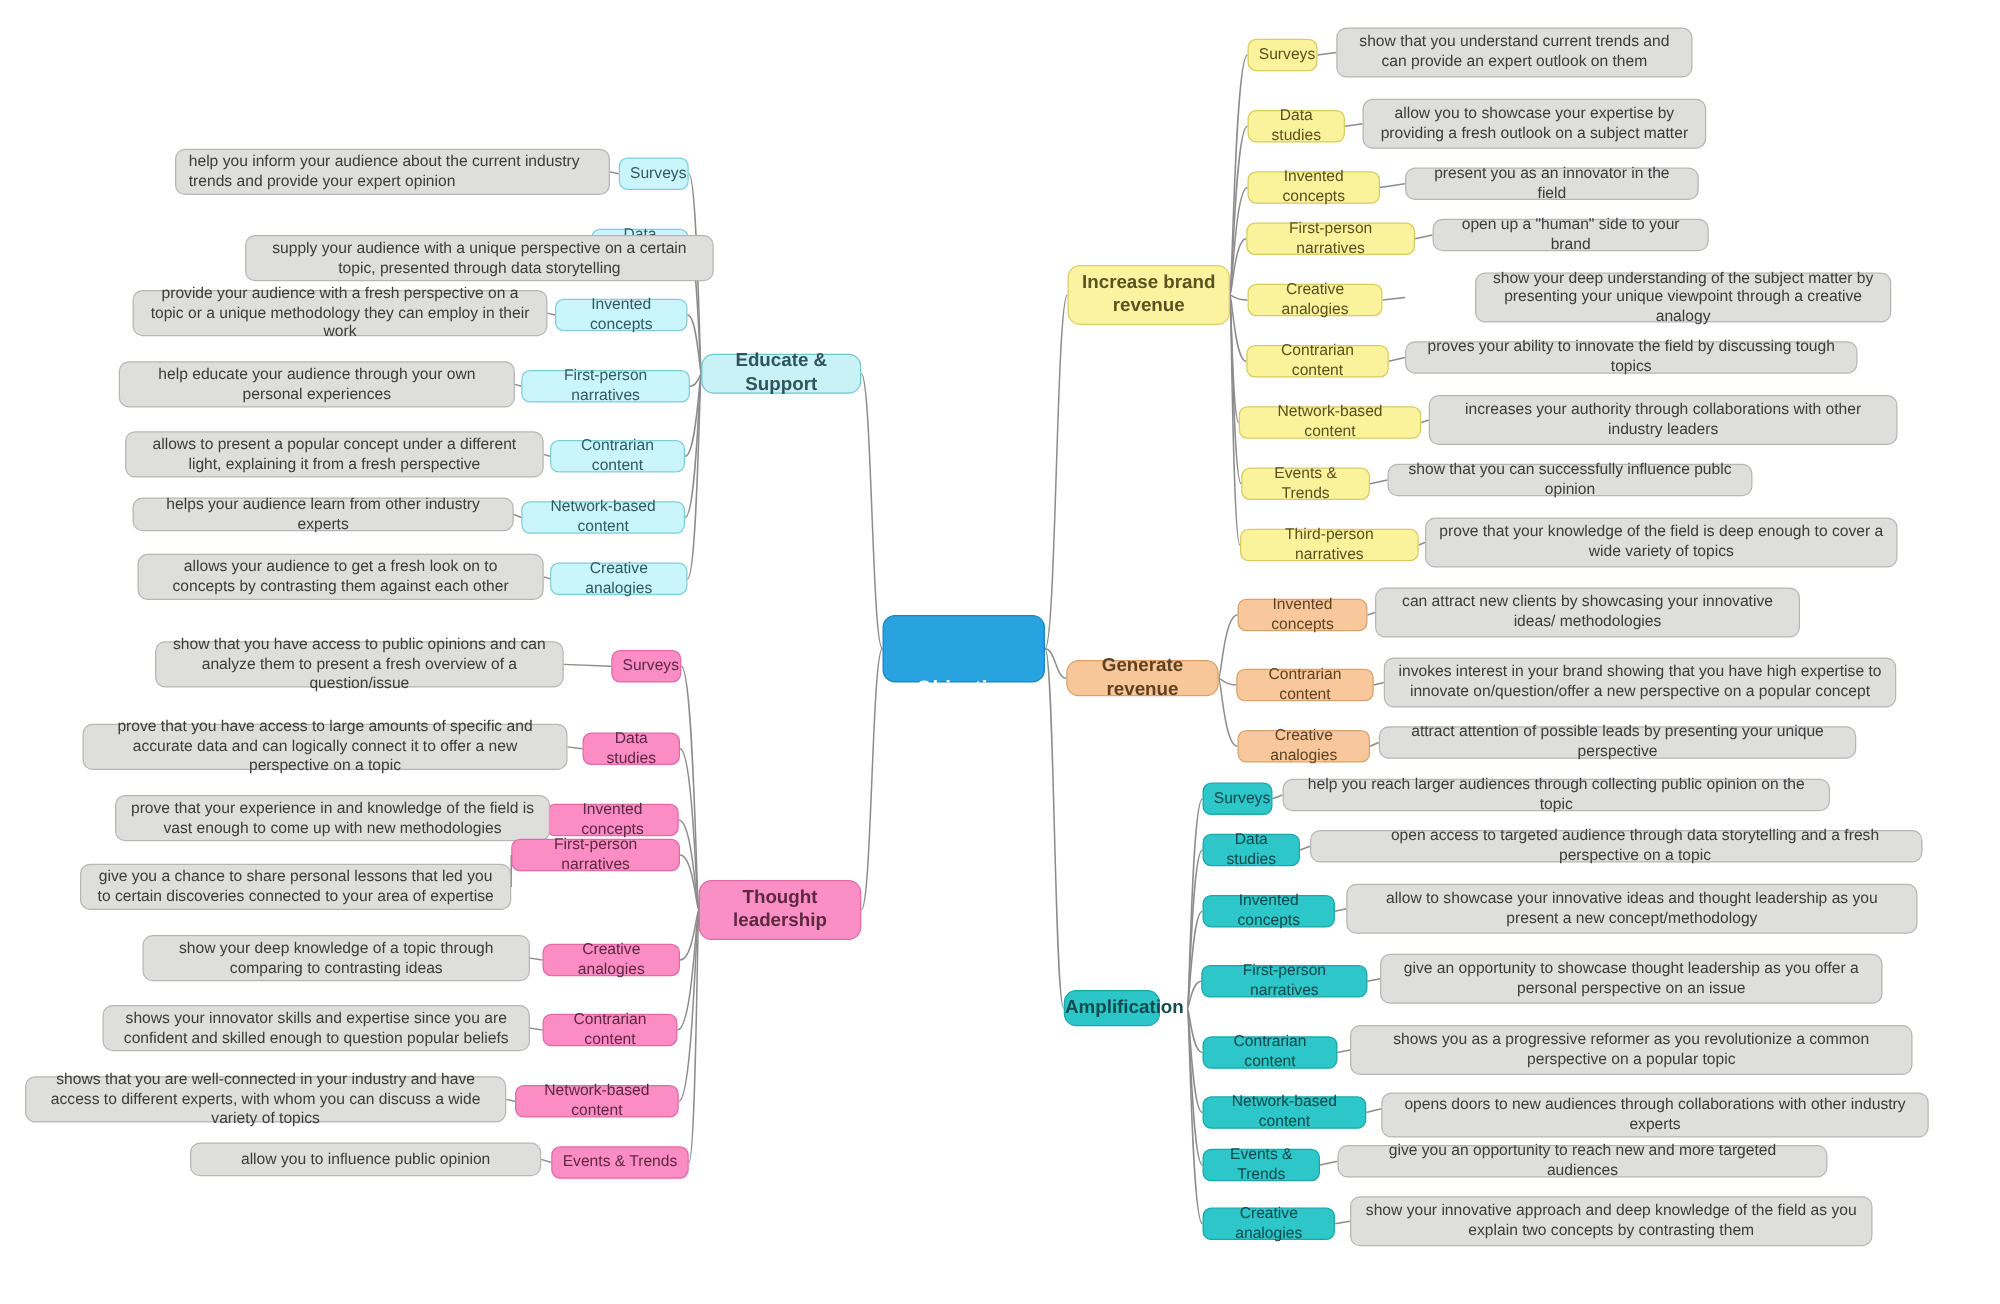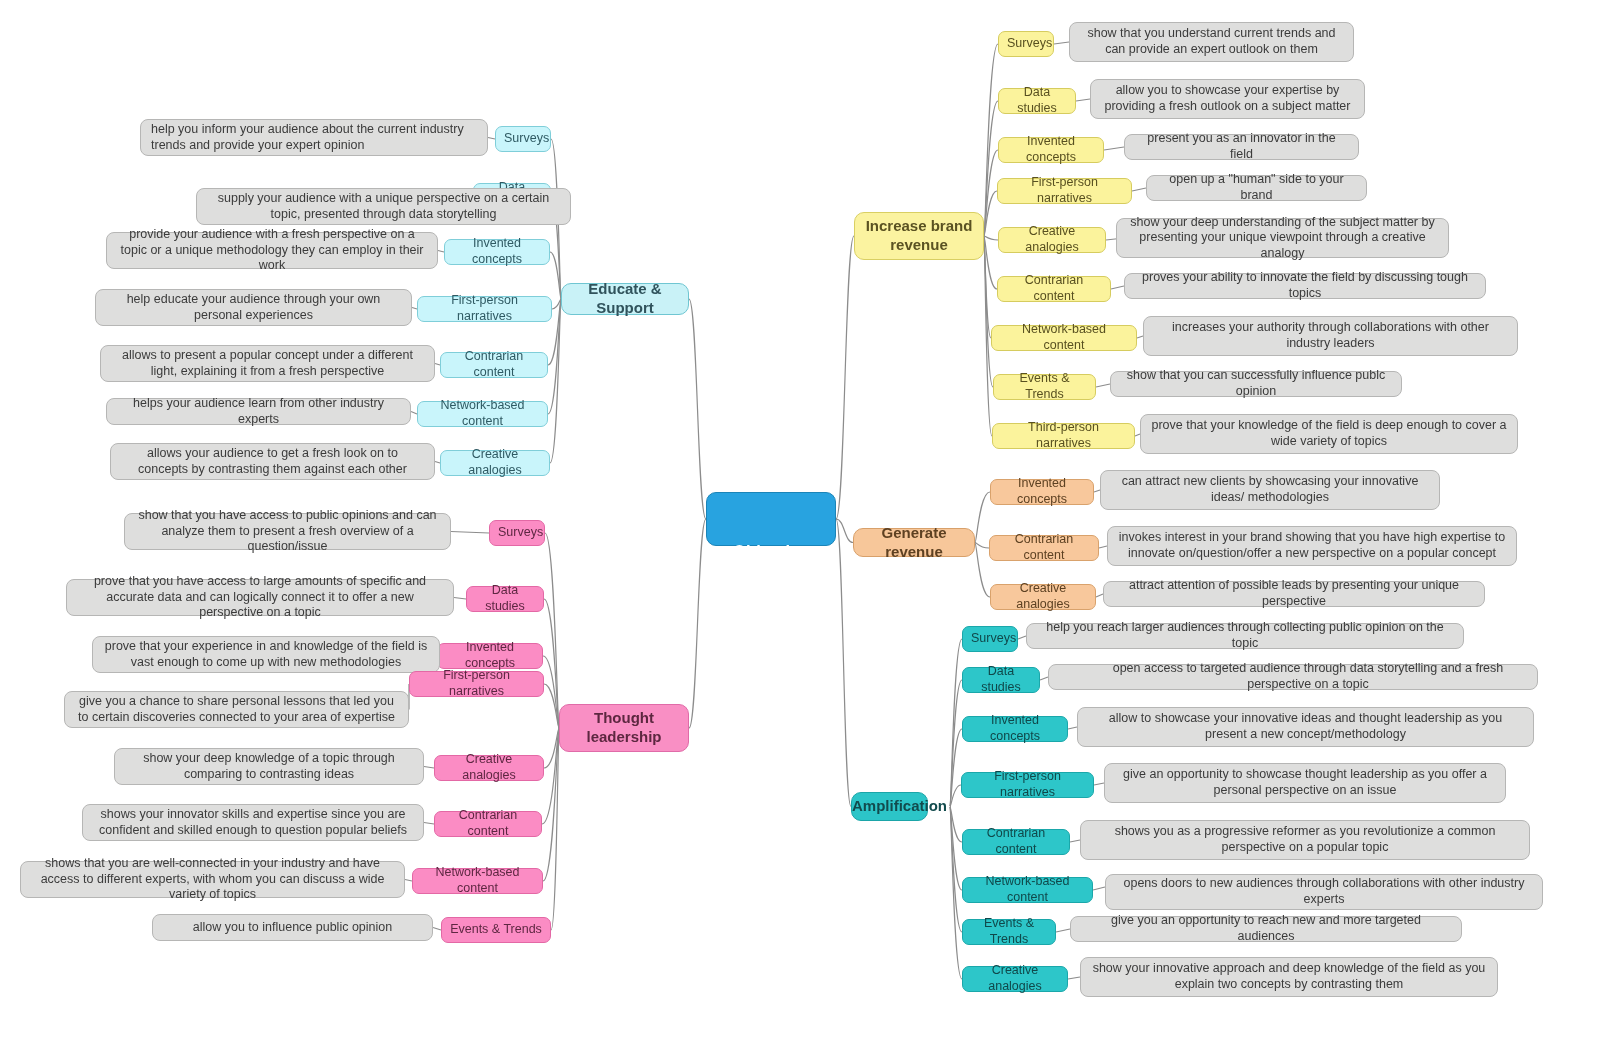--- a/index.html
+++ b/index.html
@@ -242,21 +242,21 @@
       </div>
       <div class="node sub s-yellow" style="left: 997px; top: 178px; width: 135px; height: 26px;">
         <span>First-person narratives</span>
       </div>
       <div class="node leaf" style="left: 1146px; top: 175px; width: 221px; height: 26px;">
         <span>open up a "human" side to your brand</span>
       </div>
       <div class="node sub s-yellow" style="left: 998px; top: 227px; width: 108px; height: 26px;">
         <span>Creative analogies</span>
       </div>
-      <div class="node leaf" style="left: 1116px; top: 218px; width: 333px; height: 40px;">
+      <div class="node leaf" style="left: 1180px; top: 218px; width: 333px; height: 40px;">
         <span>show your deep understanding of the subject matter by presenting your unique viewpoint through a creative analogy</span>
       </div>
       <div class="node sub s-yellow" style="left: 997px; top: 276px; width: 114px; height: 26px;">
         <span>Contrarian content</span>
       </div>
       <div class="node leaf" style="left: 1124px; top: 273px; width: 362px; height: 26px;">
         <span>proves your ability to innovate the field by discussing tough topics</span>
       </div>
       <div class="node sub s-yellow" style="left: 991px; top: 325px; width: 146px; height: 26px;">
         <span>Network-based content</span>

